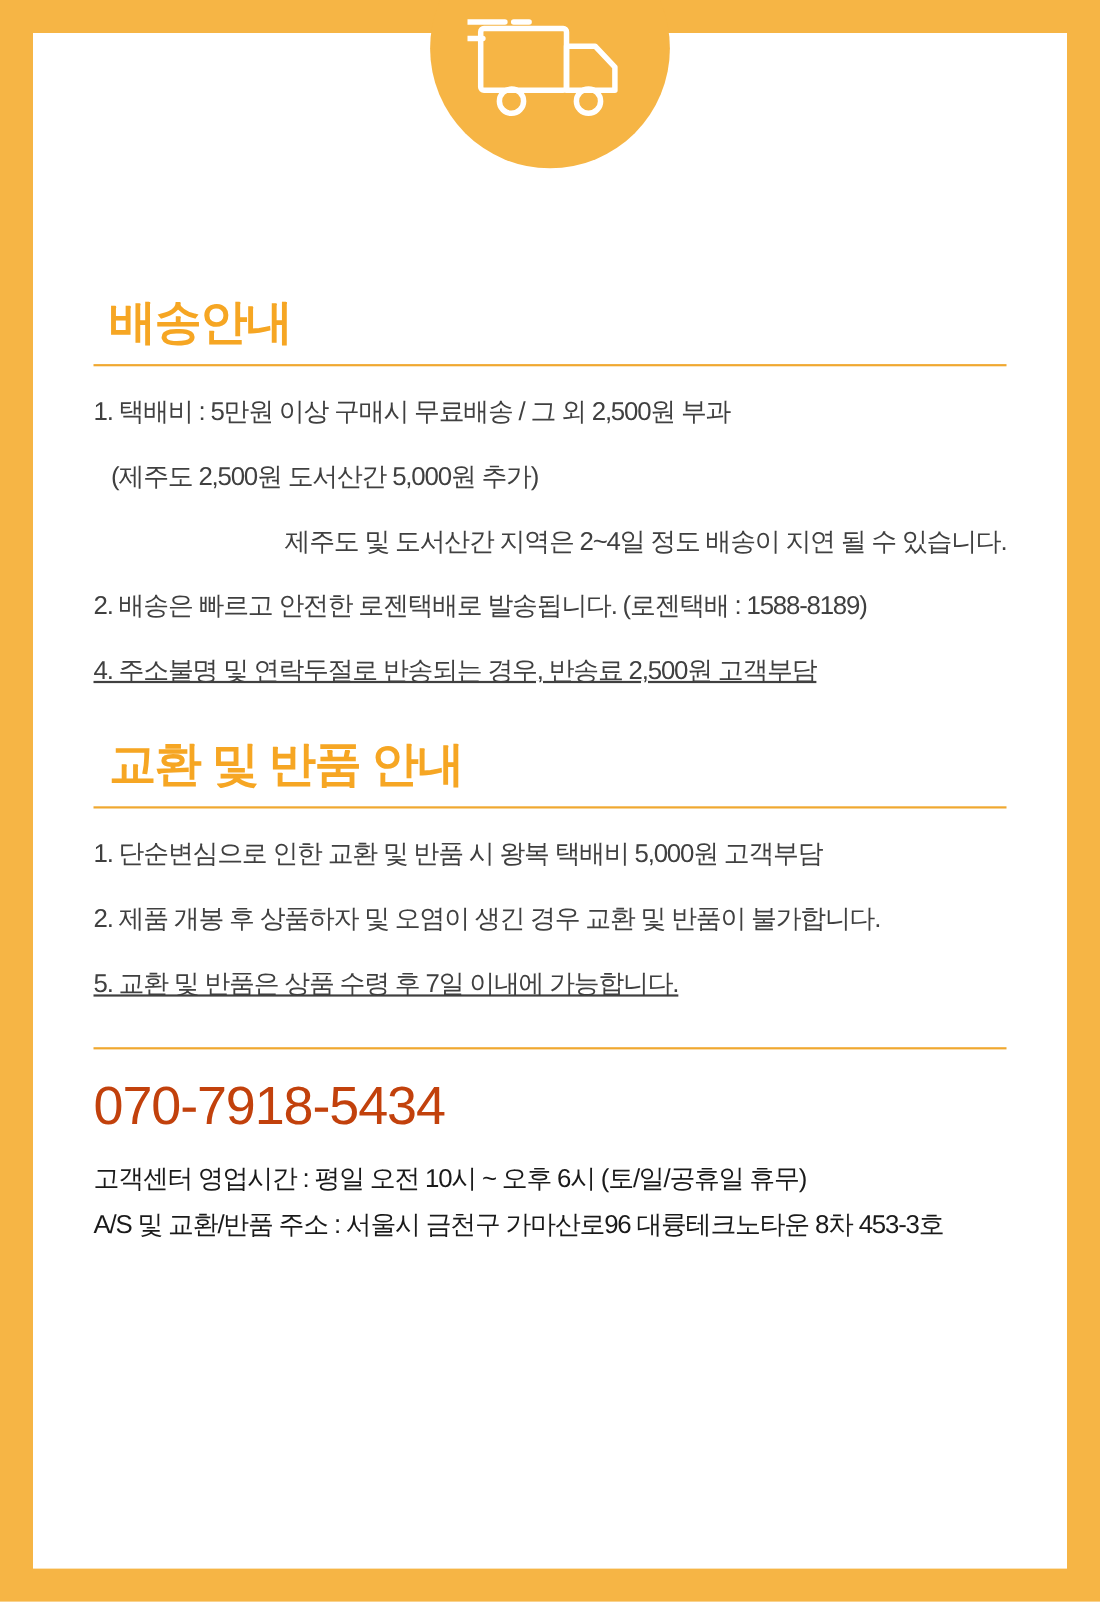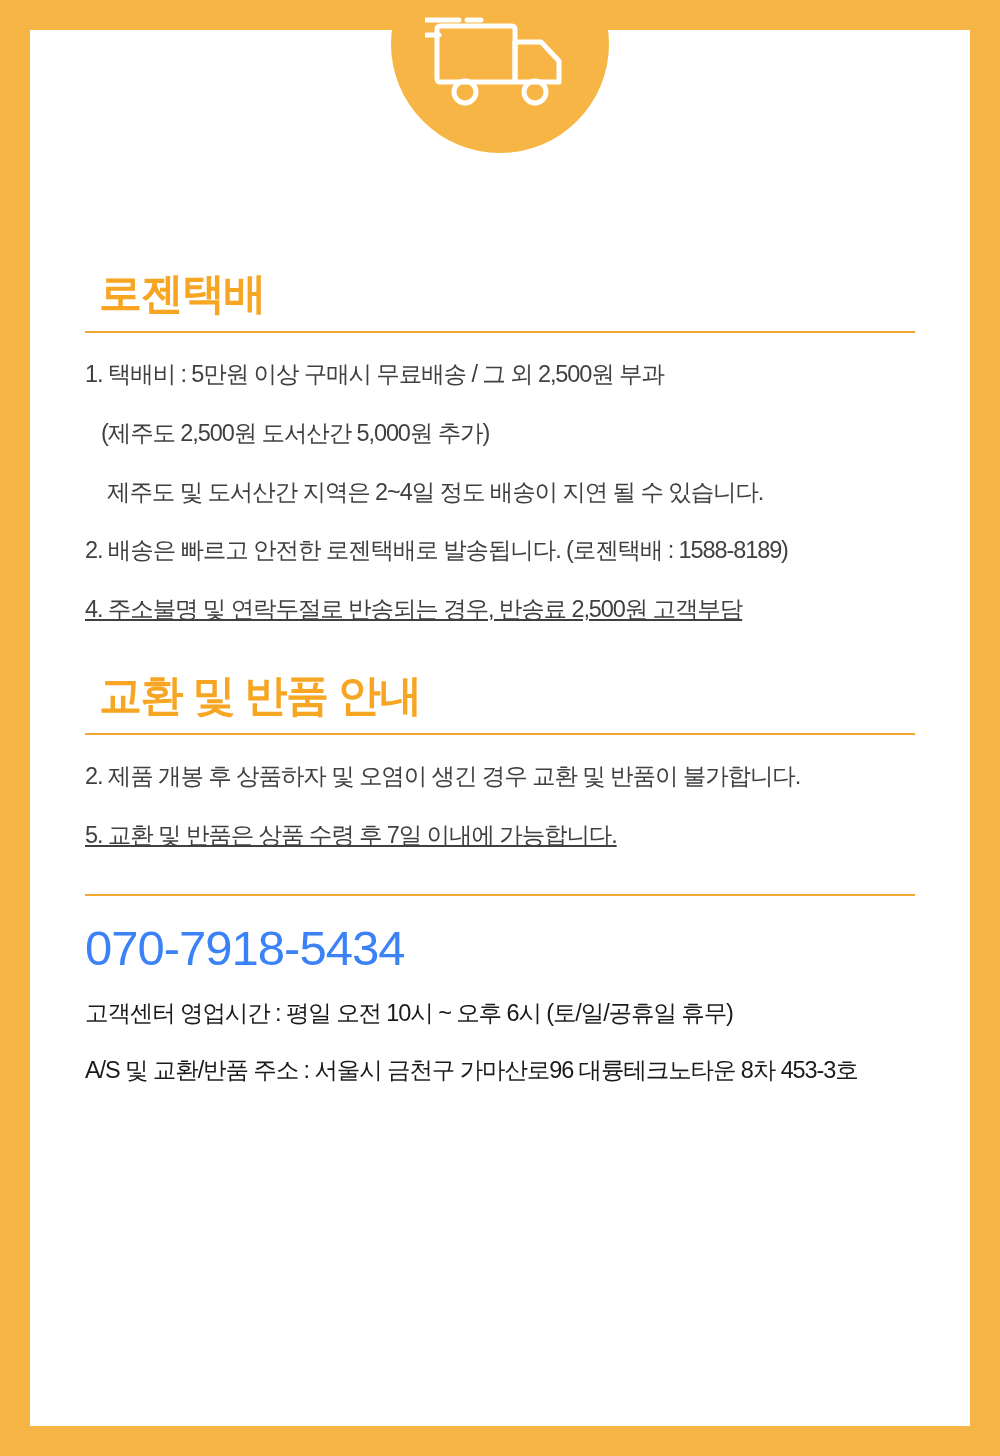--- a/index.html
+++ b/index.html
@@ -76,37 +76,37 @@
   }
   .lines li {
     font-size: 23.5px;
     color: #404040;
     letter-spacing: -1.1px;
     line-height: 1.35;
     margin-bottom: 27px;
     white-space: nowrap;
   }
   .lines li.indent1 { padding-left: 16px; }
-  .lines li.indent2 { padding-left: 22px; }
+  .lines li.indent2 { padding-left: 22px; text-align: right; }
   .lines li:last-child { margin-bottom: 0; text-decoration: underline; }
 
   .phone {
     font-size: 49px;
-    color: #3b82f6;
+    color: #c2410c;
     letter-spacing: -1px;
     line-height: 1.1;
     margin: 4px 0 22px 0;
     white-space: nowrap;
   }
   .cs-line {
     font-size: 23.5px;
     color: #1a1a1a;
     letter-spacing: -1.1px;
     line-height: 1.35;
-    margin-bottom: 26px;
+    margin-bottom: 10px;
     white-space: nowrap;
   }
   .cs-line:last-child { margin-bottom: 0; }
 </style>
 </head>
 <body>
 
 <div class="page">
 
   <div class="truck-badge">
@@ -119,35 +119,36 @@
         <line x1="0" y1="27" x2="14" y2="27" stroke="#ffffff" stroke-width="5" stroke-linecap="round"></line>
         <circle cx="40" cy="84" r="11" stroke="#ffffff" stroke-width="5"></circle>
         <circle cx="110" cy="84" r="11" stroke="#ffffff" stroke-width="5"></circle>
       </svg>
     </span>
   </div>
 
   <div class="content">
 
     <div class="section sec-delivery">
-      <h2 class="sec-title">로젠택배</h2>
+      <h2 class="sec-title">배송안내</h2>
       <div class="divider"></div>
       <ul class="lines">
         <li>1. 택배비 : 5만원 이상 구매시 무료배송 / 그 외 2,500원 부과</li>
         <li class="indent1">(제주도 2,500원 도서산간 5,000원 추가)</li>
         <li class="indent2">제주도 및 도서산간 지역은 2~4일 정도 배송이 지연 될 수 있습니다.</li>
         <li>2. 배송은 빠르고 안전한 로젠택배로 발송됩니다. (로젠택배 : 1588-8189)</li>
         <li>4. 주소불명 및 연락두절로 반송되는 경우, 반송료 2,500원 고객부담</li>
       </ul>
     </div>
 
     <div class="section sec-exchange">
       <h2 class="sec-title">교환 및 반품 안내</h2>
       <div class="divider"></div>
       <ul class="lines">
+        <li>1. 단순변심으로 인한 교환 및 반품 시 왕복 택배비 5,000원 고객부담</li>
         <li>2. 제품 개봉 후 상품하자 및 오염이 생긴 경우 교환 및 반품이 불가합니다.</li>
         <li>5. 교환 및 반품은 상품 수령 후 7일 이내에 가능합니다.</li>
       </ul>
     </div>
 
     <div class="section sec-cs">
       <div class="divider"></div>
       <div class="phone">070-7918-5434</div>
       <div class="cs-line">고객센터 영업시간 : 평일 오전 10시 ~ 오후 6시 (토/일/공휴일 휴무)</div>
       <div class="cs-line">A/S 및 교환/반품 주소 : 서울시 금천구 가마산로96 대륭테크노타운 8차 453-3호</div>

